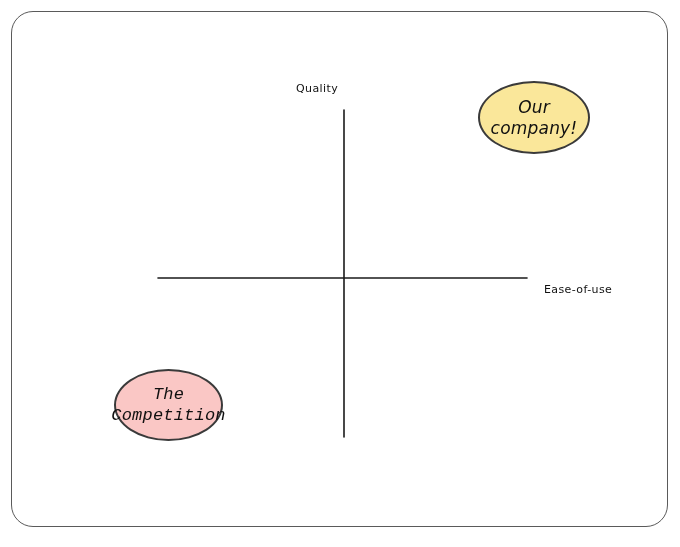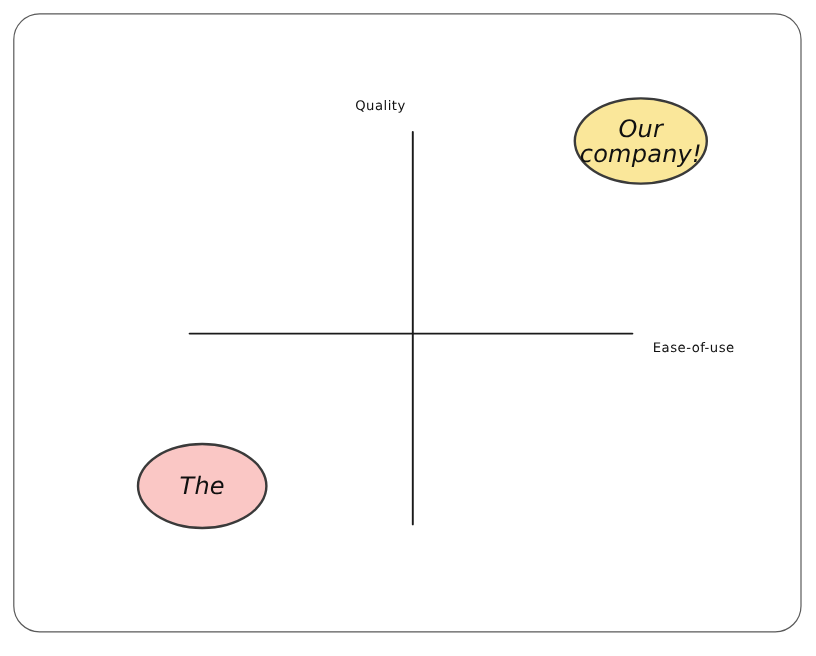--- a/index.html
+++ b/index.html
@@ -56,21 +56,21 @@
   .node {
     position: absolute;
     border: 2px solid #3a3a3a;
     border-radius: 50%;
     box-sizing: border-box;
     display: flex;
     align-items: center;
     justify-content: center;
     text-align: center;
     font-family: "DejaVu Sans", sans-serif;
-    font-size: 20px;
+    font-size: 17px;
     font-style: italic;
     line-height: 21px;
     color: #101010;
     letter-spacing: 0.2px;
   }
   #node-our-company {
     left: 478px;
     top: 81px;
     width: 112px;
     height: 73px;
@@ -101,19 +101,20 @@
 
   <div class="axis-label" id="label-ease">Ease-of-use</div>
 
   <div class="node" id="node-our-company" style="background:#fae79a;">
     <div class="node-text">
       <span>Our</span><br>
       <span>company!</span>
     </div>
   </div>
 
-  <div class="node" id="node-the-competition" style="background:#fac7c5;">
+  <div class="node" id="node-the-competition" style="background:#fac7c5;font-family:Liberation Mono, monospace;">
     <div class="node-text">
       <span>The</span><br>
+      <span>Competition</span>
     </div>
   </div>
 
 </div>
 
 </body></html>

